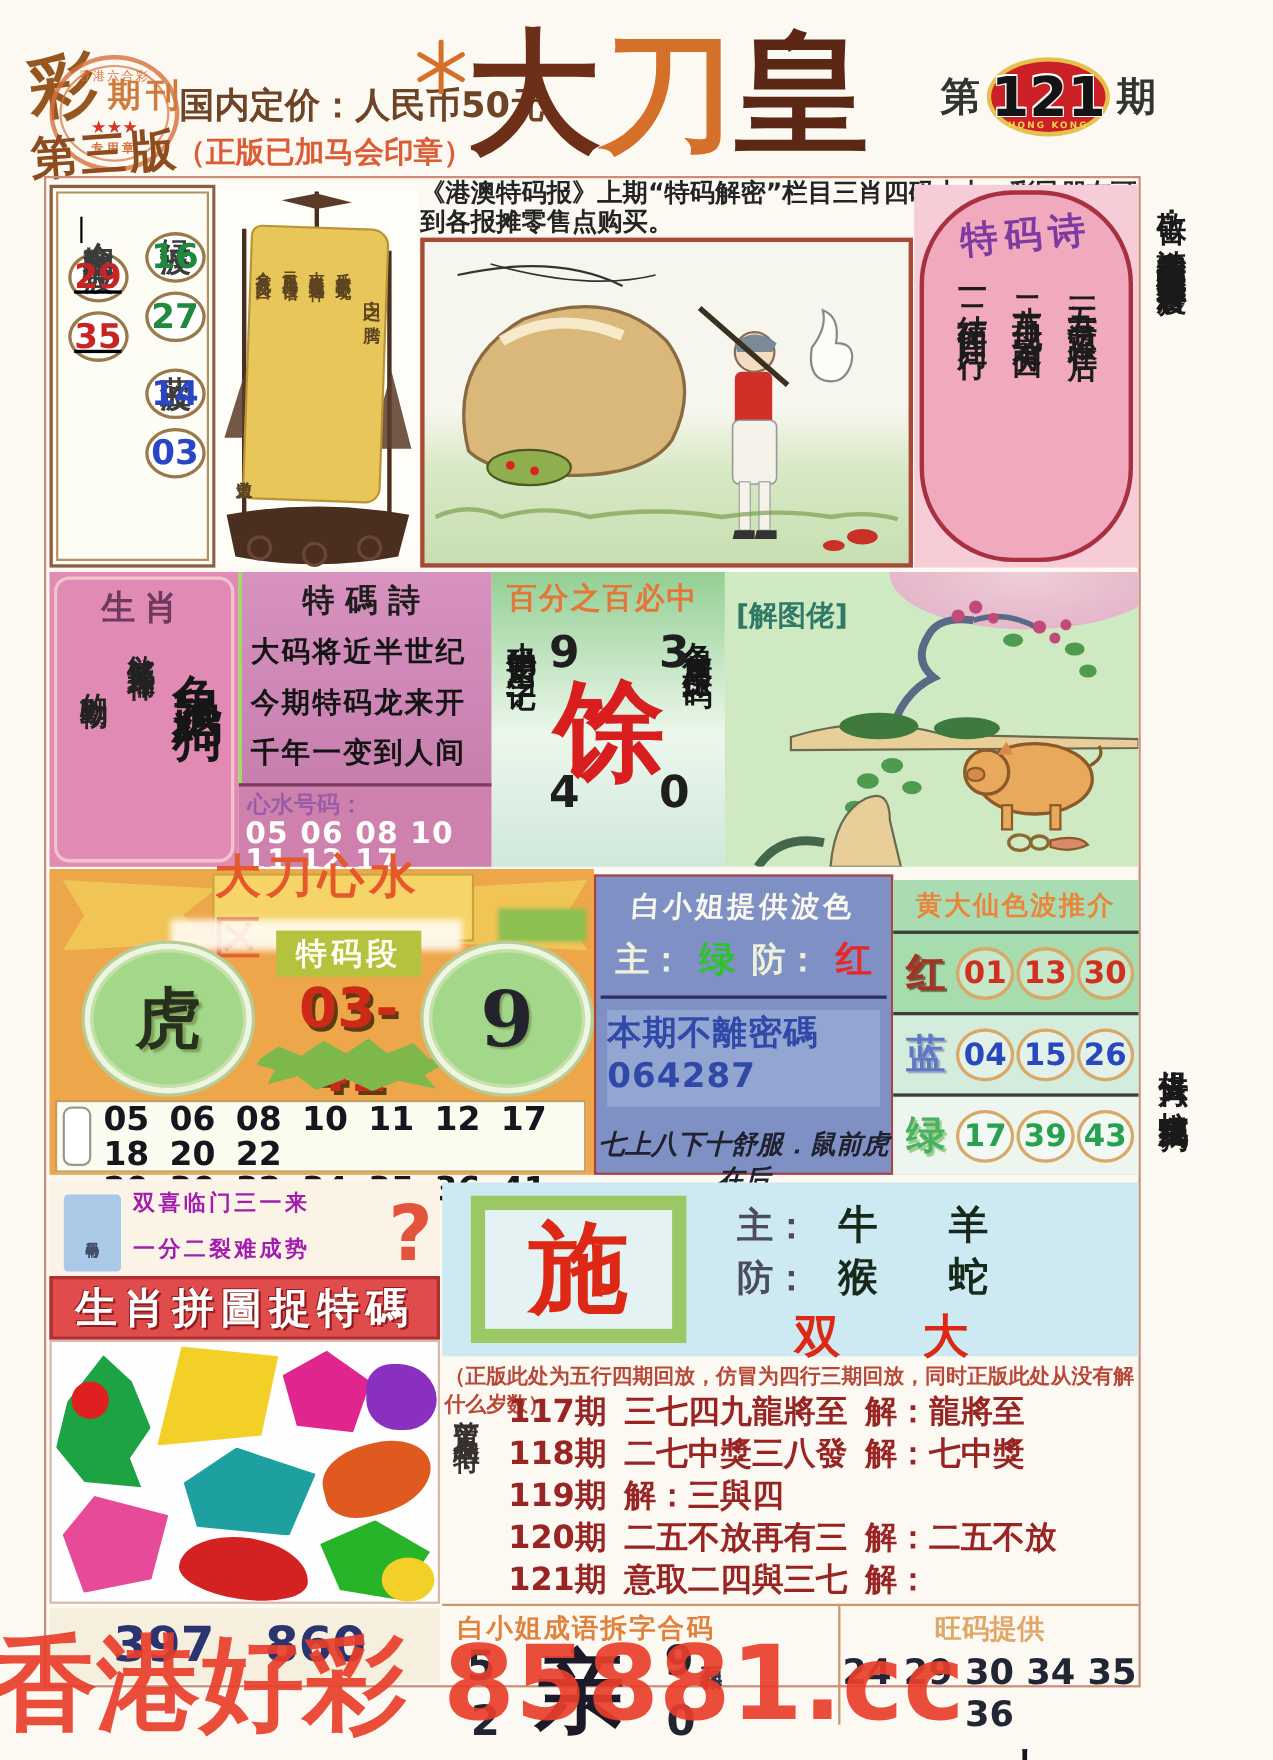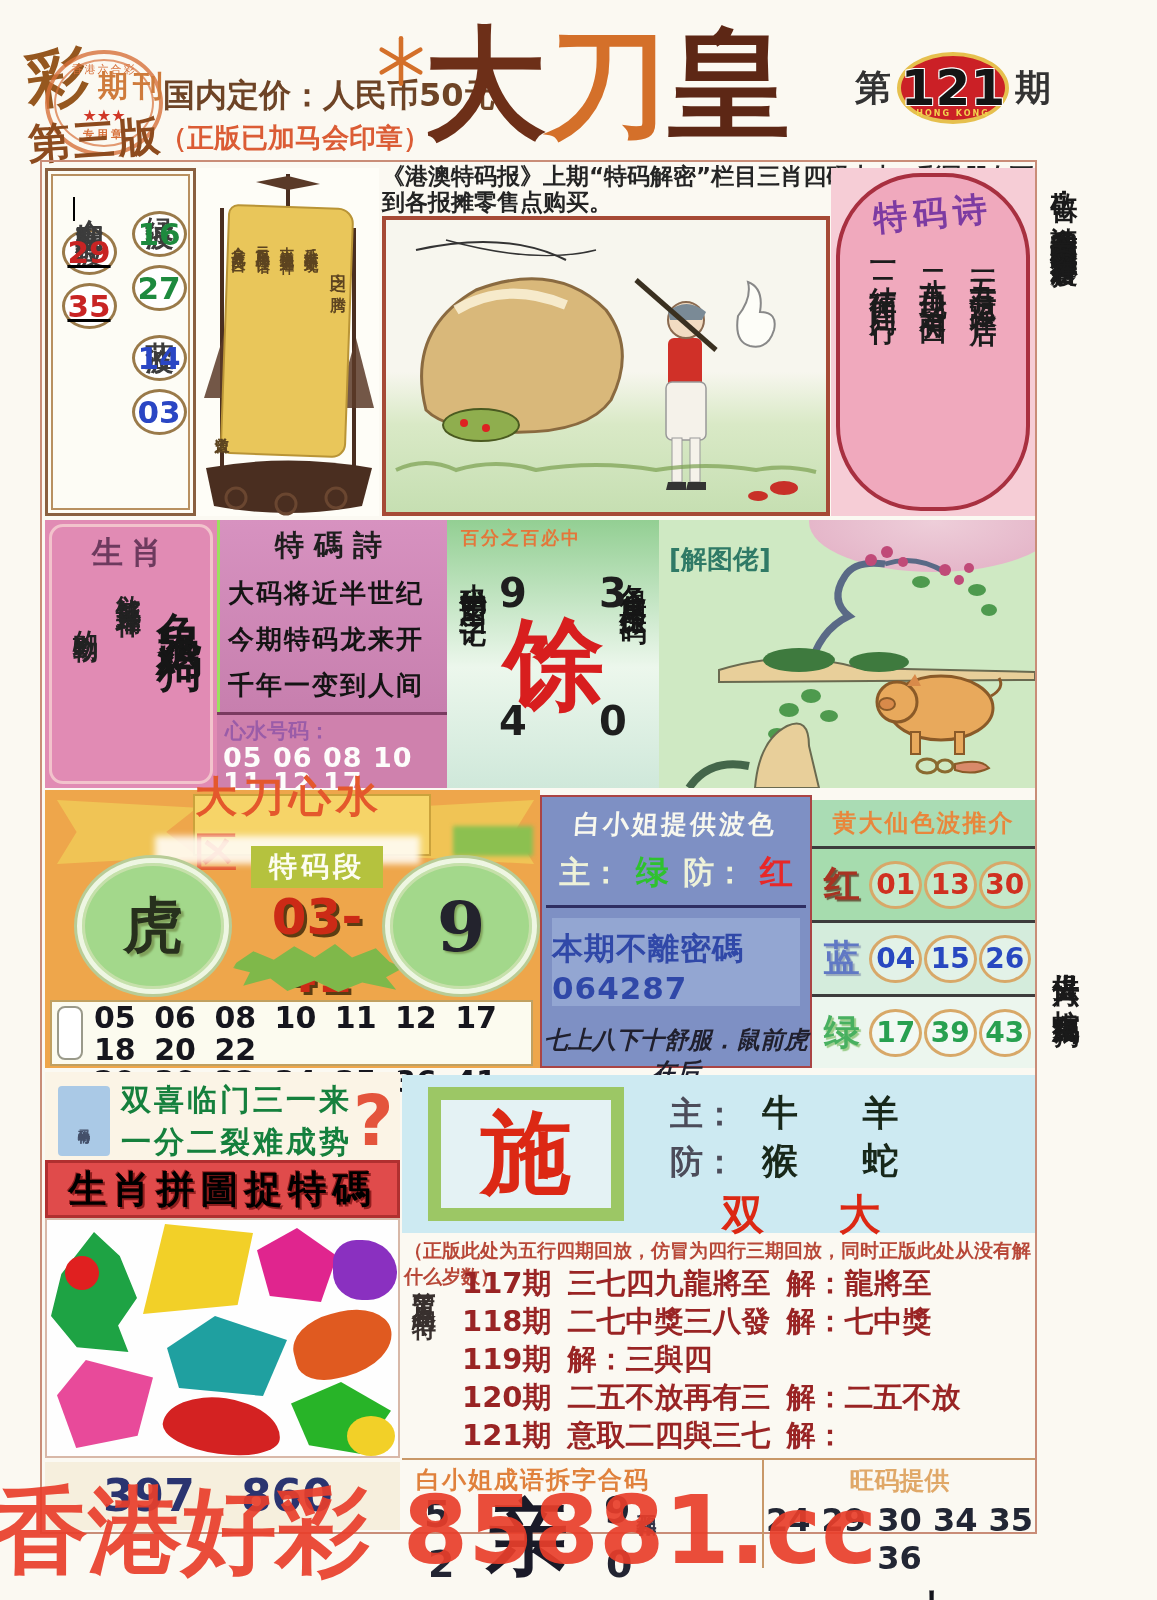--- a/index.html
+++ b/index.html
@@ -110,21 +110,21 @@
                  line-height:46px; letter-spacing:2px; }
 
   .xinshui-box { left:217px; top:712px; width:230px; height:76px; background:#cf81ad;
                  border-top:3px solid #7a3a60; }
   .xinshui-label { font-size:21px; font-weight:bold; color:#9a5ca8; padding:2px 0 0 8px; }
   .xinshui-rows { font-size:27px; font-weight:bold; color:#fdfdfb; line-height:25px; padding-left:6px;
                   letter-spacing:1px; }
 
   .baifen-box { left:447px; top:520px; width:212px; height:268px;
                 background:linear-gradient(180deg,#93cf93,#ecf7ec 55%,#cfe8da); }
-  .baifen-title { font-size:18px; font-weight:bold; color:#e4763a; padding:6px 0 0 14px; letter-spacing:2px; }
+  .baifen-title { font-size:27px; font-weight:bold; color:#e4763a; padding:6px 0 0 14px; letter-spacing:2px; }
   .baifen-left  { position:absolute; left:8px;  top:42px; writing-mode:vertical-rl; text-orientation:upright;
                   font-size:27px; font-weight:bold; color:#161616; letter-spacing:6px; }
   .baifen-right { position:absolute; right:8px; top:42px; writing-mode:vertical-rl; text-orientation:upright;
                   font-size:27px; font-weight:bold; color:#161616; letter-spacing:6px; }
   .baifen-big { position:absolute; left:52px; top:90px; width:110px; text-align:center;
                 font-size:100px; font-weight:bold; color:#d81e1e; line-height:110px; }
   .bf-num { position:absolute; font-size:40px; font-weight:bold; color:#1e1e1e; }
 
   .jietu-panel { left:659px; top:520px; width:376px; height:268px; background:#cfe9c3; overflow:hidden; }
   .jietu-label { position:absolute; left:10px; top:22px; font-size:26px; font-weight:bold; color:#2f7a66; }
@@ -172,21 +172,21 @@
   .bose-box { left:540px; top:795px; width:272px; height:273px; background:#7e90c4;
               border:2px solid #aa4444; }
   .bose-title { text-align:center; padding-top:10px; font-size:26px; font-weight:bold; color:#f8f8ee;
                 letter-spacing:3px; transform:skewX(-4deg); }
   .bose-row { display:flex; justify-content:space-around; align-items:center; padding:8px 10px 0; }
   .bose-lab { font-size:31px; font-weight:bold; color:#eef2d8; }
   .bose-green { font-size:33px; font-weight:bold; color:#2ec22e; }
   .bose-red   { font-size:33px; font-weight:bold; color:#e82828; }
   .bose-div { margin:10px 4px 0; height:3px; background:#2e2e62; }
   .bose-code-panel { margin:10px 10px 0; height:88px; background:#93a6d2; display:flex;
-                     align-items:flex-end; justify-content:center; }
+                     align-items:flex-start; justify-content:center; }
   .bose-code { font-size:31px; font-weight:bold; color:#3048a8; letter-spacing:1px; }
   .bose-bottom { text-align:center; margin-top:18px; font-size:24px; font-weight:bold; color:#20202e;font-style:italic; }
 
   .hdx-box { left:812px; top:800px; width:223px; height:268px; background:#aadcb4; }
   .hdx-title { height:46px; display:flex; align-items:center; justify-content:center; font-size:24px;
                font-weight:bold; color:#e8873c; letter-spacing:2px; }
   .hdx-row { height:74px; border-top:3px solid #3c3c3c; display:flex; align-items:center; padding:0 4px; }
   .hdx-row.r1 { background:#a6dcae; } .hdx-row.r2 { background:#d4ecdc; } .hdx-row.r3 { background:#ecf6ee; }
   .hdx-lab { font-size:36px; font-weight:bold; width:52px; text-align:center; }
   .hdx-lab.red  { color:#a83222; text-shadow:2px 2px 1px #6a5a40; }
@@ -196,26 +196,26 @@
               display:flex; align-items:center; justify-content:center; font-size:28px; font-weight:bold;
               background:rgba(255,255,255,.35); }
   .hc-red { color:#d03020; } .hc-blue { color:#2848c0; } .hc-green { color:#28a050; }
 
   
   .shuangxi { left:45px; top:1072px; width:355px; height:88px; background:#fbf4e6; }
   .sx-side-label { position:absolute; left:13px; top:14px; width:52px; height:70px; background:#aac9e6;
                    border-radius:4px; display:flex; align-items:center; justify-content:center; }
   .sx-side-label span { writing-mode:vertical-rl; text-orientation:upright; font-size:12px;
                         font-weight:bold; color:#44506a; letter-spacing:0; line-height:52px; }
-  .sx-line { position:absolute; left:76px; font-size:30px; font-weight:bold; color:#15803d;
+  .sx-line { position:absolute; left:76px; font-size:20px; font-weight:bold; color:#a21caf;
              letter-spacing:3px; }
   .sx-q { position:absolute; left:308px; top:8px; font-size:70px; font-weight:bold; color:#e4543c; }
   .pintu-banner { left:45px; top:1160px; width:355px; height:58px; background:#e04b4b;
                   border:3px solid #b03030; display:flex; align-items:center; justify-content:center; }
-  .pintu-banner span { font-size:38px; font-weight:bold; color:#000000; letter-spacing:6px;
+  .pintu-banner span { font-size:38px; font-weight:bold; color:#ffffff; letter-spacing:6px;
                        text-shadow:2px 2px 0 #8f1d1d,-1px -1px 0 #8f1d1d; }
   .collage { left:45px; top:1218px; width:355px; height:240px; background:#fefefe; overflow:hidden;
              border:2px solid #d8b8a8; }
   .cshape { position:absolute; }
   .numstrip { left:45px; top:1462px; width:355px; height:68px; background:#f6efdd; }
   .numstrip .n { position:absolute; top:8px; font-size:44px; font-weight:bold; color:#2a3470; }
 
   
   .shi-box { left:402px; top:1075px; width:633px; height:158px; background:#cdeaf2; }
   .shi-frame { position:absolute; left:26px; top:12px; width:196px; height:134px;

